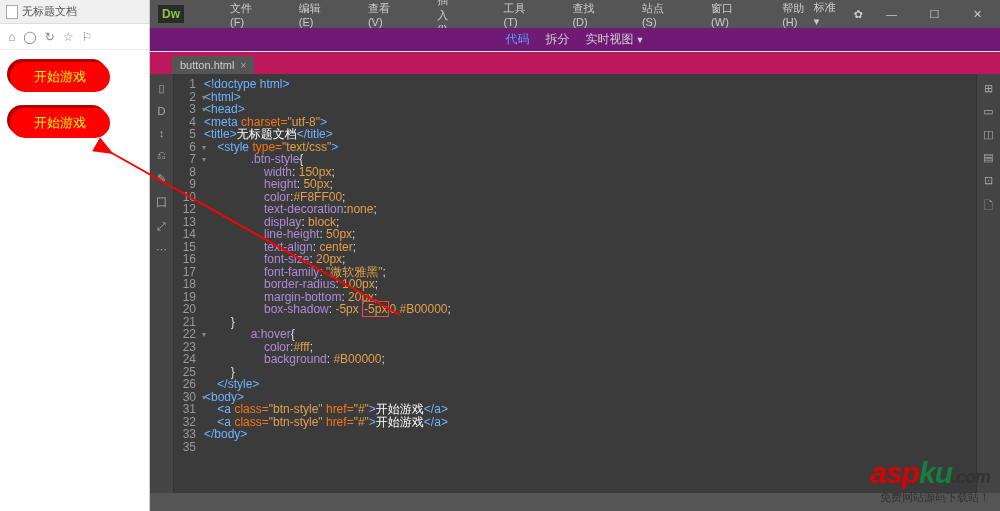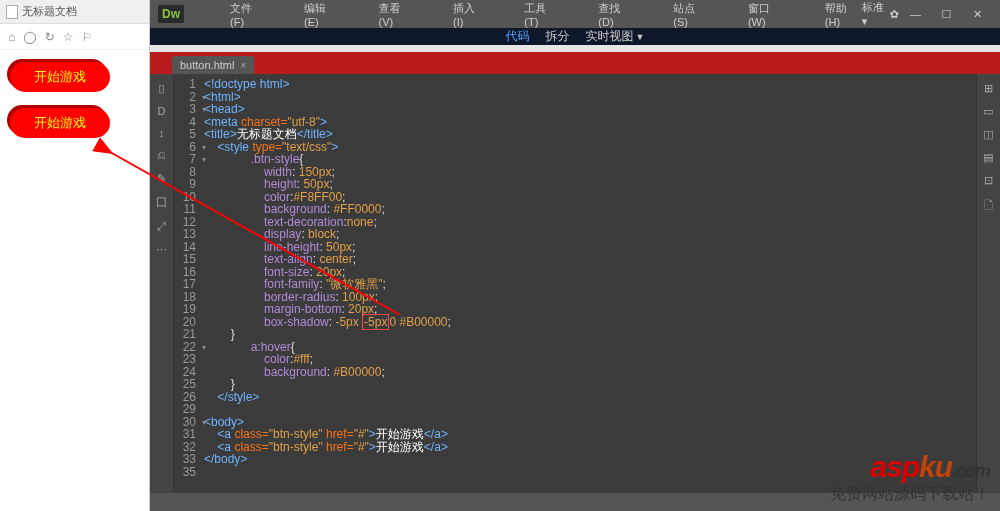--- a/index.html
+++ b/index.html
@@ -12,28 +12,28 @@
 .preview-nav { height: 26px; display: flex; align-items: center; gap: 8px; padding: 0 8px; border-bottom: 1px solid #eee; }
 .preview-nav span { color: #888; font-size: 12px; }
 .preview-body { padding: 12px 10px; }
 .btn-style { display: block; width: 100px; height: 30px; line-height: 30px; text-align: center; color: #F8FF00; background: #FF0000; text-decoration: none; border-radius: 100px; margin-bottom: 16px; font-size: 13px; box-shadow: -3px -3px 0 #B00000; }
 
 
 .ide { flex: 1; height: 511px; background: #444; display: flex; flex-direction: column; position: relative; }
 .menubar { height: 28px; background: #555; display: flex; align-items: center; padding: 0 8px; color: #ccc; font-size: 11px; gap: 2px; }
 .dw-logo { background: #2a2a2a; color: #8bc34a; font-weight: bold; font-size: 12px; padding: 2px 4px; margin-right: 6px; }
 .menubar-item { padding: 0 6px; cursor: pointer; margin-left: 32px; }
-.menubar-right { margin-left: auto; display: flex; align-items: center; gap: 2px; }
+.menubar-right { margin-left: auto; display: flex; align-items: center; gap: 14px; }
 .window-ctrl { width: 34px; text-align: center; color: #ccc; }
 
-.viewbar { height: 24px; background: #0f172a; display: flex; justify-content: center; align-items: center; gap: 16px; color: #ccc; font-size: 12px; border-bottom: 7px solid #e5e5e5; }
+.viewbar { height: 24px; background: #701a75; display: flex; justify-content: center; align-items: center; gap: 16px; color: #ccc; font-size: 12px; border-bottom: 1px solid #e5e5e5; }
 .viewbar .active { color: #4fa3ff; }
 .dropdown-caret { font-size: 9px; margin-left: 2px; }
 
-.tabbar { height: 22px; background: #b91c1c; display: flex; align-items: flex-end; padding-left: 22px; }
+.tabbar { height: 22px; background: #be185d; display: flex; align-items: flex-end; padding-left: 22px; }
 .tab { background: #555; color: #ccc; font-size: 11px; padding: 3px 8px; display: flex; align-items: center; gap: 6px; border-top-left-radius: 3px; border-top-right-radius: 3px; }
 .tab-close { font-size: 10px; color: #aaa; cursor: pointer; }
 
 .editor-area { flex: 1; display: flex; background: #3b3b3b; }
 .tool-col { width: 24px; background: #444; display: flex; flex-direction: column; align-items: center; gap: 10px; padding-top: 8px; border-right: 1px solid #333; }
 .tool-col span { color: #aaa; font-size: 11px; cursor: pointer; }
 .code { flex: 1; font-family: Consolas, monospace; font-size: 12px; line-height: 12.5px; padding: 4px 0; overflow: hidden; position: relative; }
 .line { display: flex; white-space: pre; }
 .ln { width: 30px; text-align: right; color: #999; padding-right: 8px; user-select: none; position: relative; }
 .fold { position: absolute; right: -2px; top: 1px; color: #888; font-size: 8px; }
@@ -51,21 +51,21 @@
 
 .statusbar { height: 18px; background: #555; }
 
 
 .arrow-svg { position: absolute; left: 0; top: 0; pointer-events: none; }
 
 
 .watermark { position: absolute; right: 10px; bottom: 6px; text-align: right; pointer-events: none; }
 .wm-main { font-size: 30px; font-weight: bold; font-style: italic; color: #d00; letter-spacing: -1px; }
 .wm-main .dot { color: #333; font-size: 18px; }
-.wm-sub { font-size: 16px; color: #333; }
+.wm-sub { font-size: 11px; color: #333; }
 </style>
 </head>
 <body>
 
 <div class="preview">
   <div class="preview-title">
     <span class="doc-icon"></span>
     <span>无标题文档</span>
   </div>
   <div class="preview-nav">
@@ -130,37 +130,35 @@
         <div class="line"><div class="ln">1</div><div class="code-text"><span class="tag">&lt;!doctype html&gt;</span></div></div>
         <div class="line"><div class="ln">2<span class="fold">▾</span></div><div class="code-text"><span class="tag">&lt;html&gt;</span></div></div>
         <div class="line"><div class="ln">3<span class="fold">▾</span></div><div class="code-text"><span class="tag">&lt;head&gt;</span></div></div>
         <div class="line"><div class="ln">4</div><div class="code-text"><span class="tag">&lt;meta</span> <span class="attr">charset=</span><span class="val">"utf-8"</span><span class="tag">&gt;</span></div></div>
         <div class="line"><div class="ln">5</div><div class="code-text"><span class="tag">&lt;title&gt;</span><span class="txt">无标题文档</span><span class="tag">&lt;/title&gt;</span></div></div>
         <div class="line"><div class="ln">6<span class="fold">▾</span></div><div class="code-text">    <span class="tag">&lt;style</span> <span class="attr">type=</span><span class="val">"text/css"</span><span class="tag">&gt;</span></div></div>
         <div class="line"><div class="ln">7<span class="fold">▾</span></div><div class="code-text">        <span class="kw">.btn-style</span>{</div></div>
         <div class="line"><div class="ln">8</div><div class="code-text">            <span class="kw">width</span>: <span class="num">150px</span>;</div></div>
         <div class="line"><div class="ln">9</div><div class="code-text">            <span class="kw">height</span>: <span class="num">50px</span>;</div></div>
         <div class="line"><div class="ln">10</div><div class="code-text">            <span class="kw">color</span>:<span class="num">#F8FF00</span>;</div></div>
-        <div class="line"><div class="ln">11</div><div class="code-text">            <span class="kw">background</span>: <span class="num">#FF0000</span>;</div></div>
         <div class="line"><div class="ln">12</div><div class="code-text">            <span class="kw">text-decoration</span>:<span class="num">none</span>;</div></div>
         <div class="line"><div class="ln">13</div><div class="code-text">            <span class="kw">display</span>: <span class="num">block</span>;</div></div>
         <div class="line"><div class="ln">14</div><div class="code-text">            <span class="kw">line-height</span>: <span class="num">50px</span>;</div></div>
         <div class="line"><div class="ln">15</div><div class="code-text">            <span class="kw">text-align</span>: <span class="num">center</span>;</div></div>
         <div class="line"><div class="ln">16</div><div class="code-text">            <span class="kw">font-size</span>: <span class="num">20px</span>;</div></div>
         <div class="line"><div class="ln">17</div><div class="code-text">            <span class="kw">font-family</span>: <span class="val">"微软雅黑"</span>;</div></div>
         <div class="line"><div class="ln">18</div><div class="code-text">            <span class="kw">border-radius</span>: <span class="num">100px</span>;</div></div>
         <div class="line"><div class="ln">19</div><div class="code-text">            <span class="kw">margin-bottom</span>: <span class="num">20px</span>;</div></div>
         <div class="line"><div class="ln">20</div><div class="code-text">            <span class="kw">box-shadow</span>: <span class="num">-5px</span> <span class="num box-hl">-5px</span><span class="num">0</span> <span class="num">#B00000</span>;</div></div>
         <div class="line"><div class="ln">21</div><div class="code-text">        }</div></div>
         <div class="line"><div class="ln">22<span class="fold">▾</span></div><div class="code-text">        <span class="kw">a:hover</span>{</div></div>
         <div class="line"><div class="ln">23</div><div class="code-text">            <span class="kw">color</span>:<span class="num">#fff</span>;</div></div>
         <div class="line"><div class="ln">24</div><div class="code-text">            <span class="kw">background</span>: <span class="num">#B00000</span>;</div></div>
         <div class="line"><div class="ln">25</div><div class="code-text">        }</div></div>
         <div class="line"><div class="ln">26</div><div class="code-text">    <span class="tag">&lt;/style&gt;</span></div></div>
-        <div class="line"><div class="ln">29</div><div class="code-text"></div></div>
         <div class="line"><div class="ln">30<span class="fold">▾</span></div><div class="code-text"><span class="tag">&lt;body&gt;</span></div></div>
         <div class="line"><div class="ln">31</div><div class="code-text">    <span class="tag">&lt;a</span> <span class="attr">class=</span><span class="val">"btn-style"</span> <span class="attr">href=</span><span class="val">"#"</span><span class="tag">&gt;</span><span class="txt">开始游戏</span><span class="tag">&lt;/a&gt;</span></div></div>
         <div class="line"><div class="ln">32</div><div class="code-text">    <span class="tag">&lt;a</span> <span class="attr">class=</span><span class="val">"btn-style"</span> <span class="attr">href=</span><span class="val">"#"</span><span class="tag">&gt;</span><span class="txt">开始游戏</span><span class="tag">&lt;/a&gt;</span></div></div>
         <div class="line"><div class="ln">33</div><div class="code-text"><span class="tag">&lt;/body&gt;</span></div></div>
         <div class="line"><div class="ln">35</div><div class="code-text"></div></div>
       </div>
     <div class="right-col">
       <span>⊞</span>
       <span>▭</span>
       <span>◫</span>
@@ -177,16 +175,16 @@
   <defs>
       <marker id="ah" markerWidth="10" markerHeight="8" refX="2" refY="4" orient="auto">
     <polygon points="10 0, 0 4, 10 8" fill="#f00"></polygon>
       </marker>
     </defs>
   <line x1="400" y1="315" x2="110" y2="152" stroke="#f00" stroke-width="2" marker-end="url(#ah)"></line>
 </svg>
 
 <div class="watermark">
   <div class="wm-main">
-    <span>asp</span><span style="color:#c2410c">ku</span><span class="dot">.com</span>
+    <span>asp</span><span style="color:#15803d">ku</span><span class="dot">.com</span>
   </div>
   <div class="wm-sub">免费网站源码下载站！</div>
 </div>
 
 </body></html>

